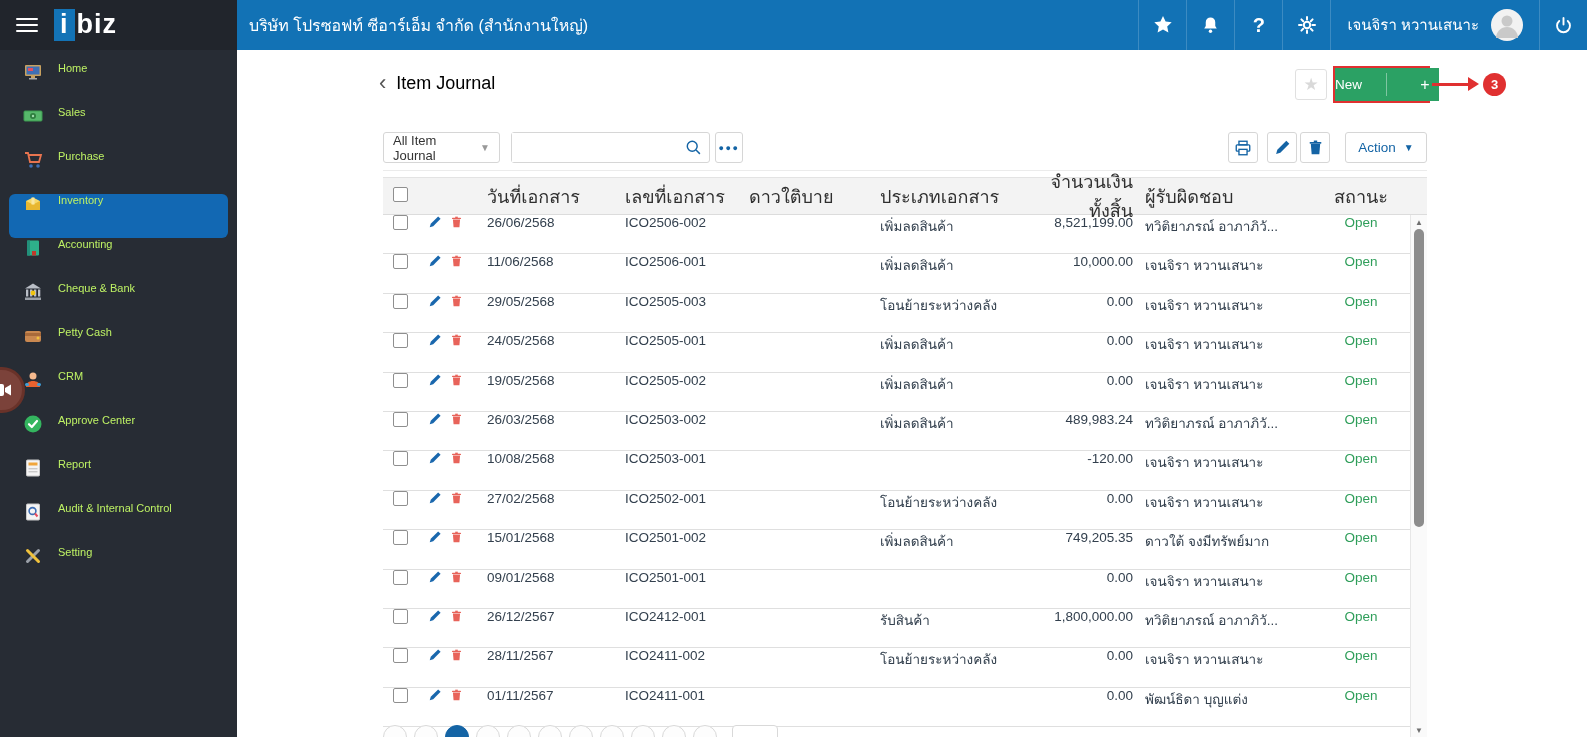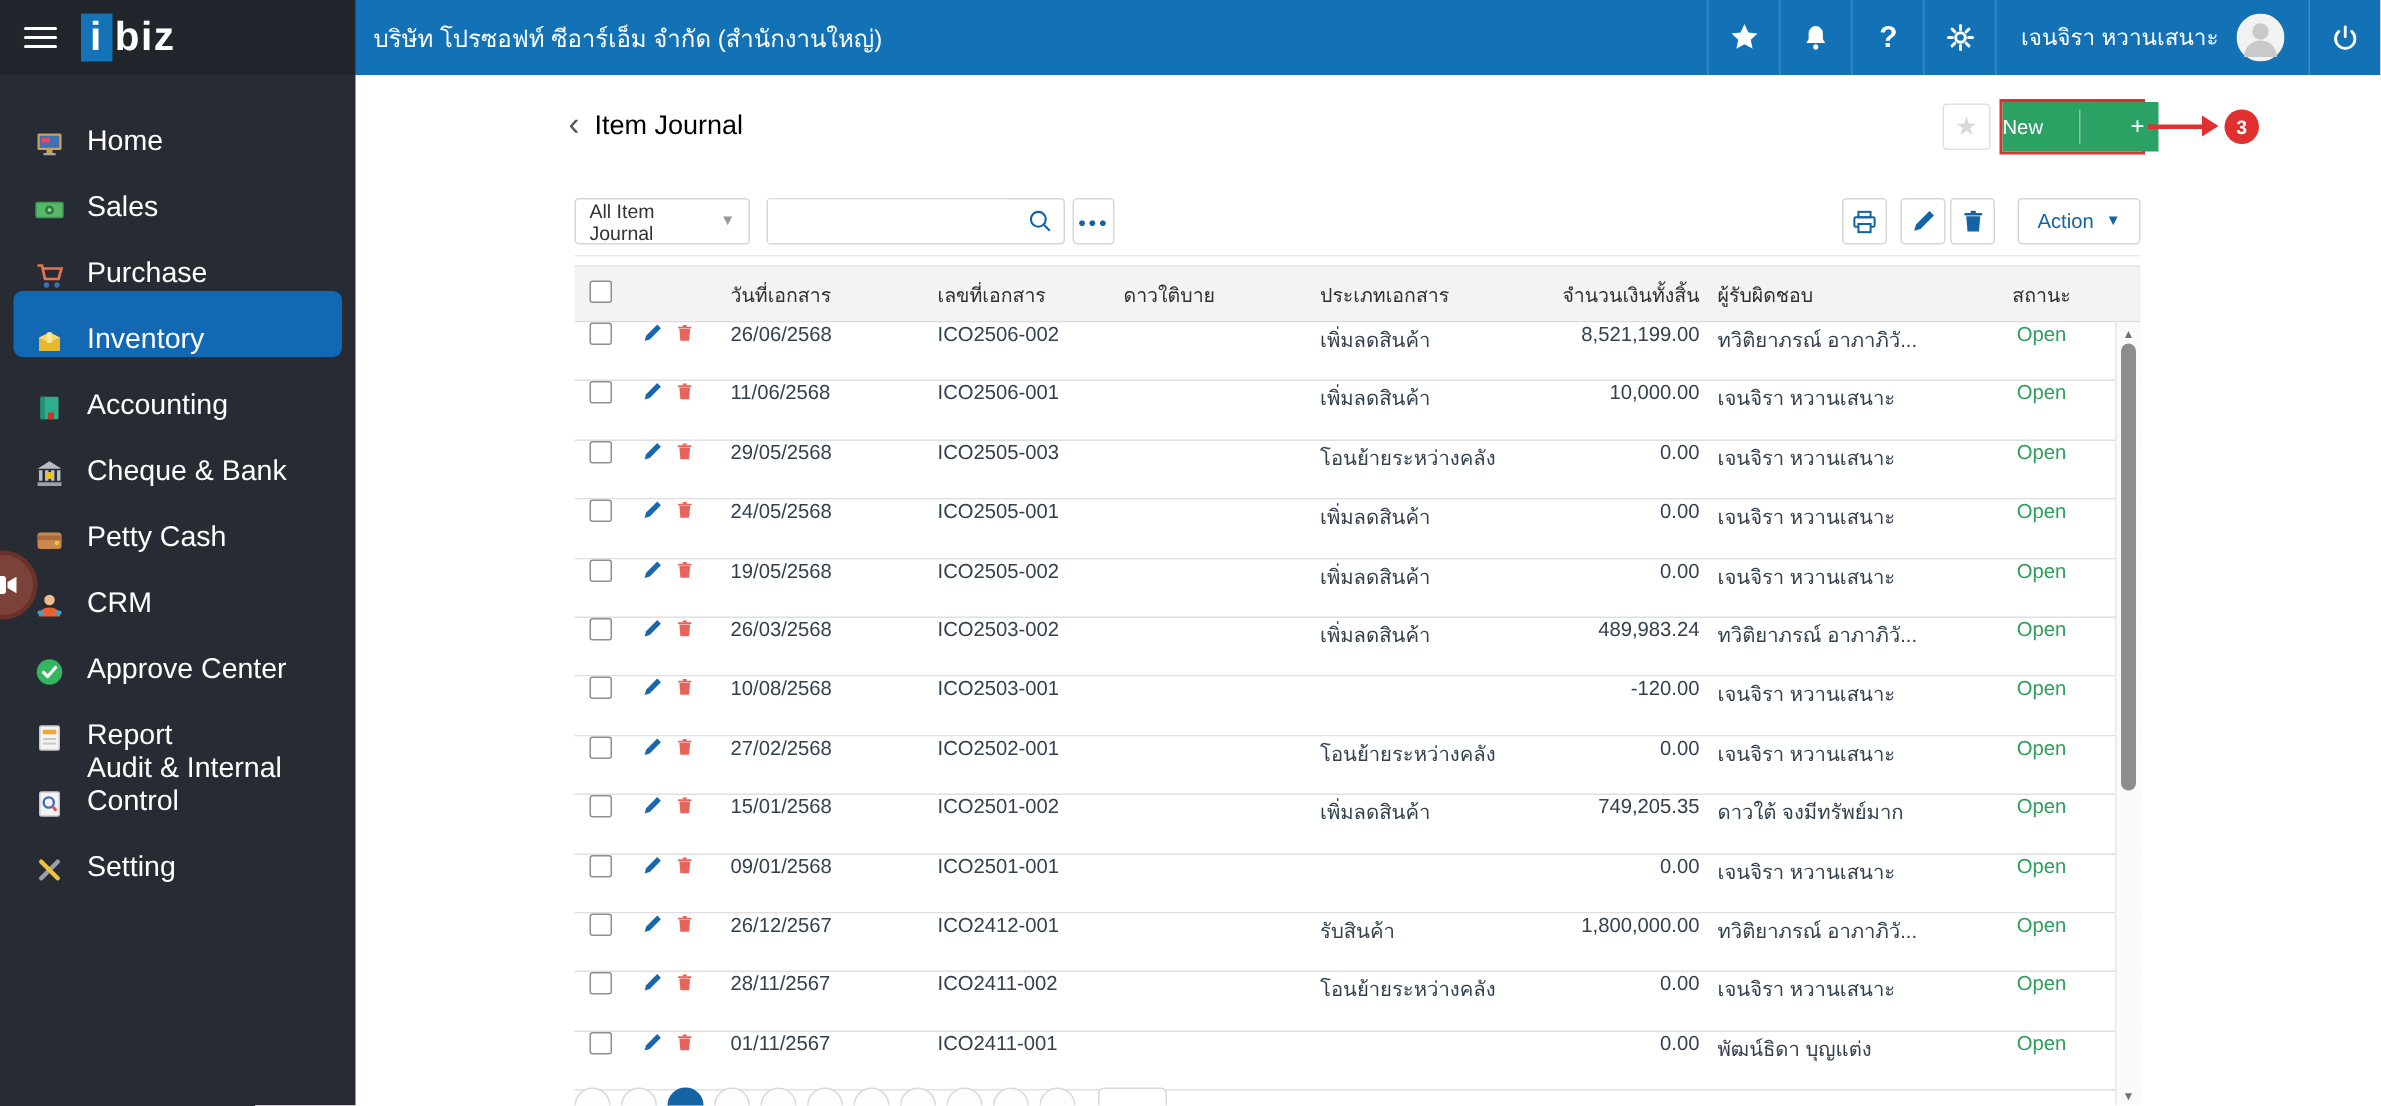--- a/index.html
+++ b/index.html
@@ -7,21 +7,21 @@
   .stage { position:relative; width:1587px; height:737px; overflow:hidden; background:#fff; }
 
   
   .sidebar { position:absolute; left:0; top:0; width:237px; height:737px; background:#272c34; z-index:5; }
   .logo-row { height:50px; display:flex; align-items:center; gap:16px; padding:0 16px; background:#21252c; }
   .hamburger { width:22px; display:flex; flex-direction:column; gap:4px; cursor:pointer; }
   .hamburger i { display:block; height:2px; background:#fff; border-radius:1px; }
   .logo { display:flex; align-items:baseline; color:#fff; font-size:27px; font-weight:bold; letter-spacing:1px; }
   .logo .logo-i { background:#1373b6; color:#fff; padding:0 6px; margin-right:2px; line-height:1.15; }
   .menu { padding-top:12px; }
-  .side-item { height:44px; display:flex; align-items:flex-end; gap:15px; padding:0 14px; margin:0 9px; border-radius:6px; color:#ffffff; font-size:19px; cursor:pointer; }
+  .side-item { height:44px; display:flex; align-items:flex-start; gap:15px; padding:0 14px; margin:0 9px; border-radius:6px; color:#bef264; font-size:11px; cursor:pointer; }
   .side-item.active { background:#1268b3; }
   .side-item svg { flex:0 0 20px; }
 
   
   .topbar { position:absolute; left:237px; top:0; width:1350px; height:50px; background:#1272b5; display:flex; align-items:center; color:#fff; z-index:4; }
   .tb-title { flex:1; font-size:16px; padding-left:12px; white-space:nowrap; }
   .tb-right { display:flex; align-items:stretch; height:100%; }
   .tb-ic { width:48px; display:flex; align-items:center; justify-content:center; border-left:1px solid rgba(255,255,255,.18); cursor:pointer; }
   .tb-help { font-size:20px; font-weight:bold; color:#fff; }
   .tb-user { display:flex; align-items:center; gap:12px; padding:0 16px; border-left:1px solid rgba(255,255,255,.18); cursor:pointer; }
@@ -54,21 +54,21 @@
   .search-ic-wrap { width:32px; height:100%; display:flex; align-items:center; justify-content:center; cursor:pointer; }
   .more-btn { left:478px; width:28px; color:#1464a5; font-size:9px; letter-spacing:1.5px; font-weight:bold; }
   .print-btn { left:991px; width:30px; }
   .edit-btn { left:1030px; width:30px; }
   .del-btn { left:1063px; width:30px; }
   .action-btn { left:1108px; width:82px; gap:8px; color:#1464a5; font-size:13.5px; }
   .tool-divider { position:absolute; left:146px; top:120px; width:1044px; height:1px; background:#ebebeb; }
 
   
   .tablewrap { position:absolute; left:146px; top:127px; width:1044px; height:560px; }
-  .thead { display:flex; height:38px; background:#f3f3f3; border-top:1px solid #e3e3e3; border-bottom:1px solid #dcdcdc; align-items:center; font-size:13px; color:#2f2f2f; }
+  .thead { display:flex; height:38px; background:#f3f3f3; border-top:1px solid #e3e3e3; border-bottom:1px solid #dcdcdc; align-items:center; font-size:18px; color:#2f2f2f; }
   .trow { display:flex; height:39.4px; border-bottom:1px solid #dfdfdf; align-items:flex-start; font-size:13.5px; color:#33404e; background:#fff; }
   .c-cb { flex:0 0 32px; padding-left:10px; }
   .c-ic { flex:0 0 56px; display:flex; gap:8px; padding-left:13px; align-items:center; }
   .c-date { flex:0 0 138px; padding-left:16px; }
   .c-doc { flex:0 0 138px; padding-left:16px; }
   .c-desc { flex:0 0 118px; padding-left:2px; overflow:hidden; white-space:nowrap; text-overflow:ellipsis; }
   .c-type { flex:0 0 168px; padding-left:15px; overflow:hidden; white-space:nowrap; }
   .c-amt { flex:0 0 112px; text-align:right; padding-right:12px; }
   .c-resp { flex:0 0 150px; overflow:hidden; white-space:nowrap; text-overflow:ellipsis; }
   .c-status { flex:1; text-align:center; }

